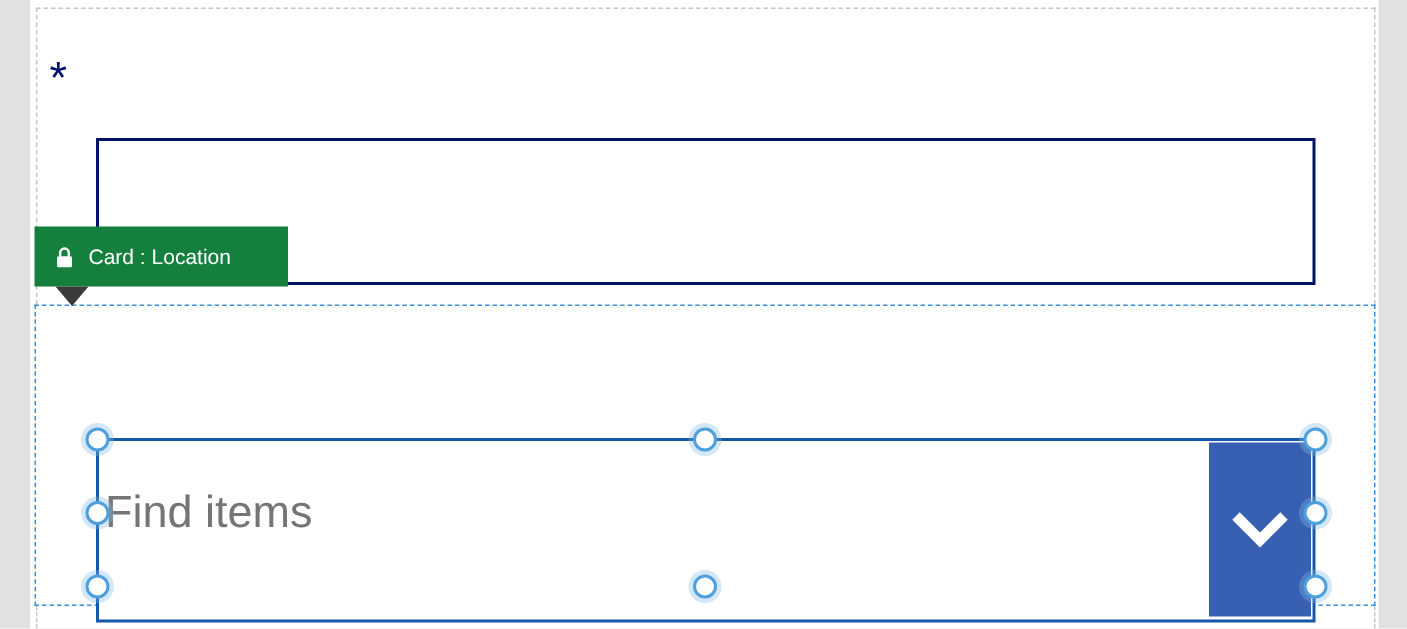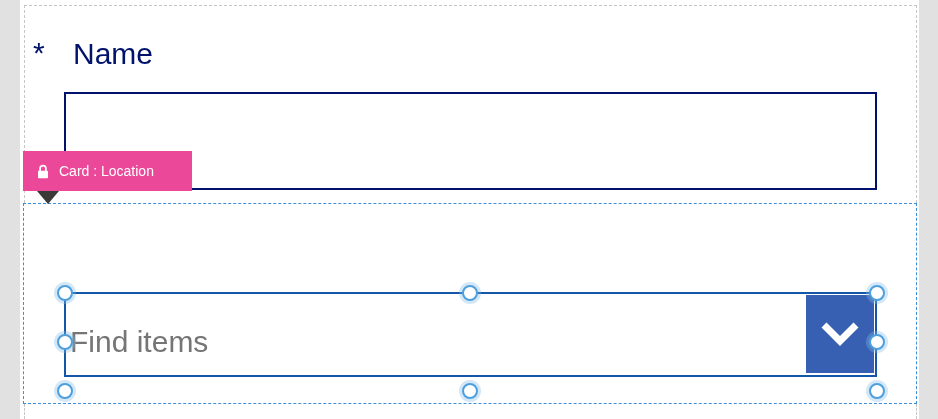--- a/index.html
+++ b/index.html
@@ -26,38 +26,38 @@
   }
   .name-label  { left:73px; top:36px; }
   .name-input {
     position:absolute; left:64px; top:92px; width:813px; height:98px;
     border:2px solid #00126b; background:#ffffff; box-sizing:border-box;
     font-size:30px; color:#00126b; padding:0 6px; outline:none;
   }
   
   .card-tooltip {
     position:absolute; left:23px; top:151px; width:169px; height:40px;
-    background:#ec4899; color:#ffffff; font-size:14px;
+    background:#15803d; color:#ffffff; font-size:14px;
     display:flex; align-items:center; gap:10px; padding:16px 14px;
     box-sizing:border-box; z-index:30; white-space:nowrap;
   }
   .card-tooltip::after {
     content:""; position:absolute; left:14px; top:100%;
     border-left:11px solid transparent; border-right:11px solid transparent;
     border-top:13px solid #3b3a39;
   }
   .lock-icon { flex:0 0 auto; display:block; }
   
   .location-card {
     position:absolute; left:23px; top:203px; width:894px; height:201px;
     border:1px dashed #3a8edb; box-sizing:border-box; z-index:5;
   }
   .location-label { left:73px; top:237px; }
   .combobox {
-    position:absolute; left:64px; top:292px; width:813px; height:85px;
+    position:absolute; left:64px; top:292px; width:813px; height:123px;
     border:2px solid #1257a8; background:#ffffff; box-sizing:border-box;
     z-index:10;
   }
   .combobox-placeholder {
     position:absolute; left:4px; top:0; height:95px; display:flex;
     align-items:center; font-size:30px; color:#757575; white-space:nowrap;
   }
   .chevron-button {
     position:absolute; top:1px; right:1px; bottom:2px; width:68px;
     background:#3860b2; display:flex; align-items:center; justify-content:center;
@@ -78,21 +78,20 @@
   }
 </style>
 </head>
 <body>
 
 <div class="page">
   <div class="canvas"></div>
 
   <div class="name-card"></div>
   <span class="required-star">*</span>
-  <span class="field-label name-label">Name</span>
   <input class="name-input" type="text" value="" style="">
 
   <div class="card-tooltip">
     <svg class="lock-icon" width="12" height="15" viewBox="0 0 12 15">
       <path d="M3.1 7 V4.6 a2.9 2.9 0 0 1 5.8 0 V7" fill="none" stroke="#ffffff" stroke-width="1.7"></path>
       <rect x="1" y="6.8" width="10" height="7.4" rx="1" fill="#ffffff"></rect>
     </svg>
     <span>Card : Location</span>
   </div>
 

